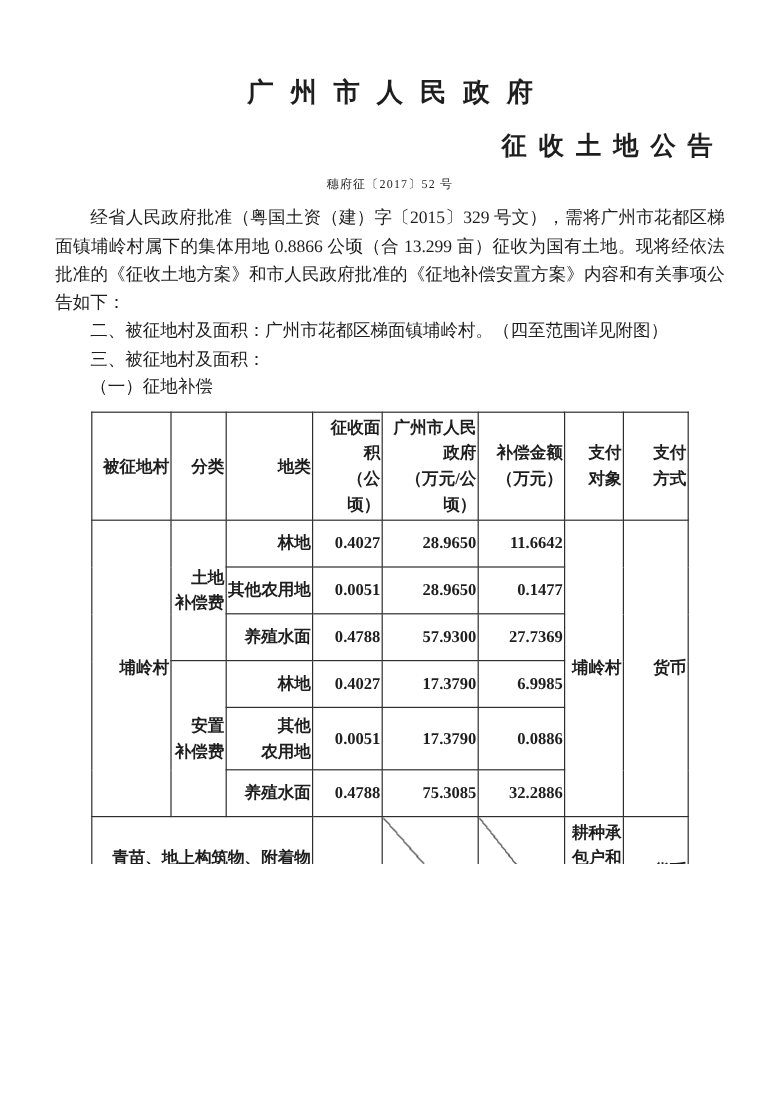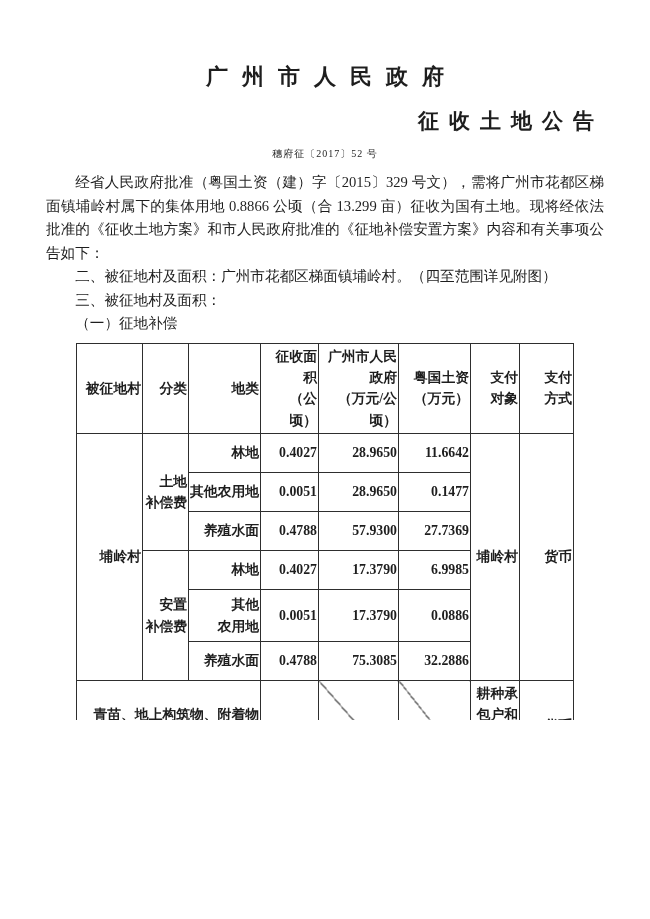--- a/index.html
+++ b/index.html
@@ -103,21 +103,21 @@
       </colgroup>
       <tbody>
         <tr class="hdr">
           <th>被征地村</th>
           <th>分类</th>
           <th>地类</th>
           <th>征收面积
 （公顷）</th>
           <th>广州市人民政府
 （万元/公顷）</th>
-          <th>粤国土资
+          <th>补偿金额
 （万元）</th>
           <th>支付
 对象</th>
           <th>支付
 方式</th>
         </tr>
         <tr class="datarow">
           <td rowspan="6">埔岭村</td>
           <td rowspan="3">土地
 补偿费</td>

